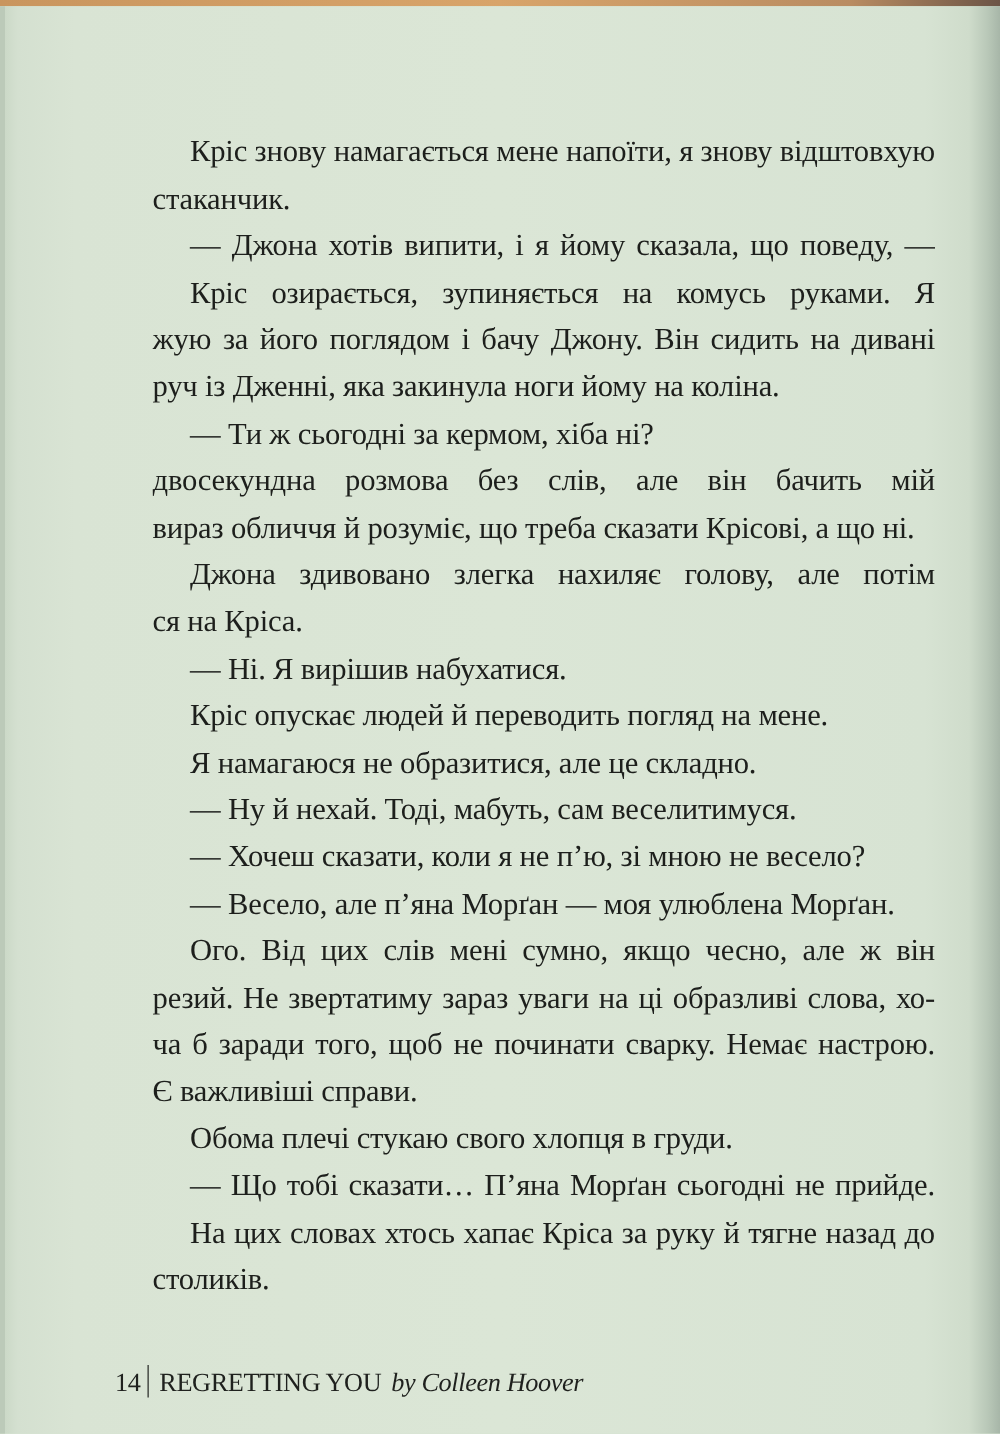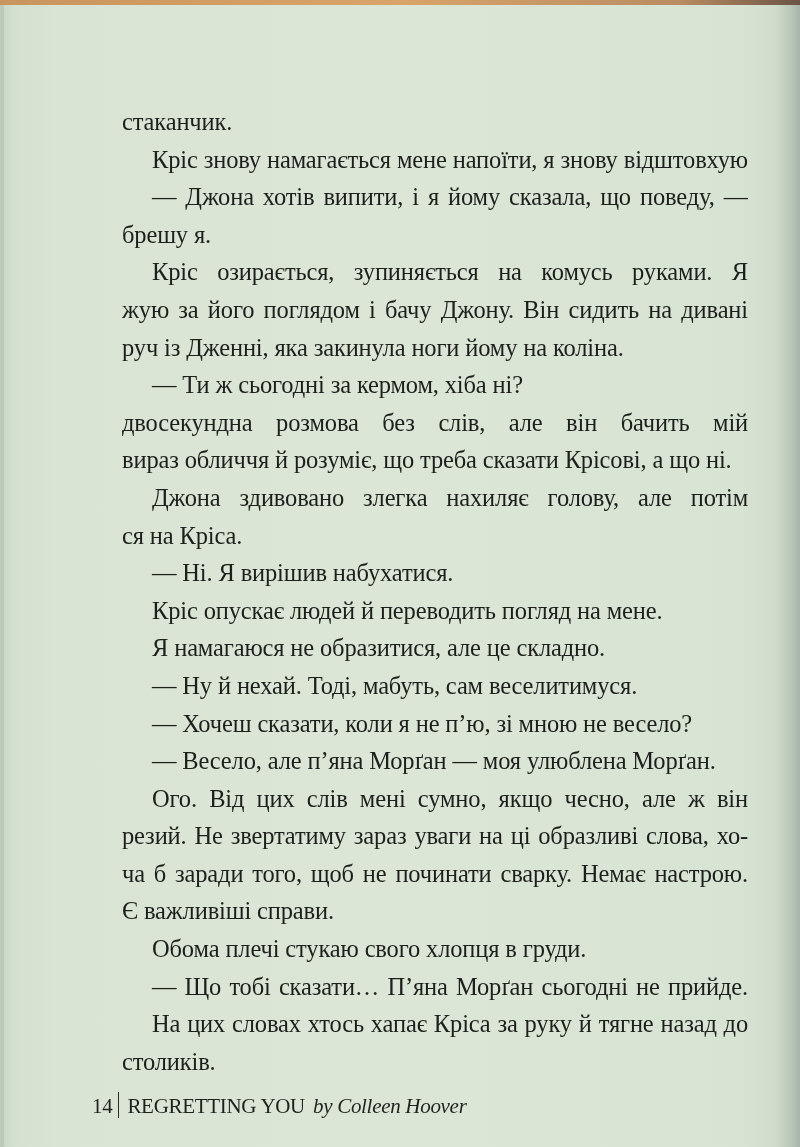--- a/index.html
+++ b/index.html
@@ -48,24 +48,23 @@
     .footer .author { font-style: italic; margin-left: 8px; }
   </style>
 </head>
 <body>
 
 <div class="top-strip"></div>
 <div class="page"></div>
 <div class="left-edge"></div>
 
 <div class="text-block" id="text-block">
+    <div class="line indent justify">Кріс знову намагається мене напоїти, я знову відштовхую</div>
     <div class="line">стаканчик.</div>
-    <div class="line indent justify">Кріс знову намагається мене напоїти, я знову відштовхую</div>
     <div class="line indent justify">— Джона хотів випити, і я йому сказала, що поведу, —</div>
-    <div class="line">брешу я.</div>
     <div class="line indent justify">Кріс озирається, зупиняється на комусь руками. Я просте-</div>
     <div class="line justify">жую за його поглядом і бачу Джону. Він сидить на дивані по-</div>
     <div class="line">руч із Дженні, яка закинула ноги йому на коліна.</div>
     <div class="line indent">— Ти ж сьогодні за кермом, хіба ні?</div>
     <div class="line justify">двосекундна розмова без слів, але він бачить мій благальний</div>
     <div class="line">вираз обличчя й розуміє, що треба сказати Крісові, а що ні.</div>
     <div class="line indent justify">Джона здивовано злегка нахиляє голову, але потім дивить-</div>
     <div class="line">ся на Кріса.</div>
     <div class="line indent">— Ні. Я вирішив набухатися.</div>
     <div class="line indent">Кріс опускає людей й переводить погляд на мене.</div>

